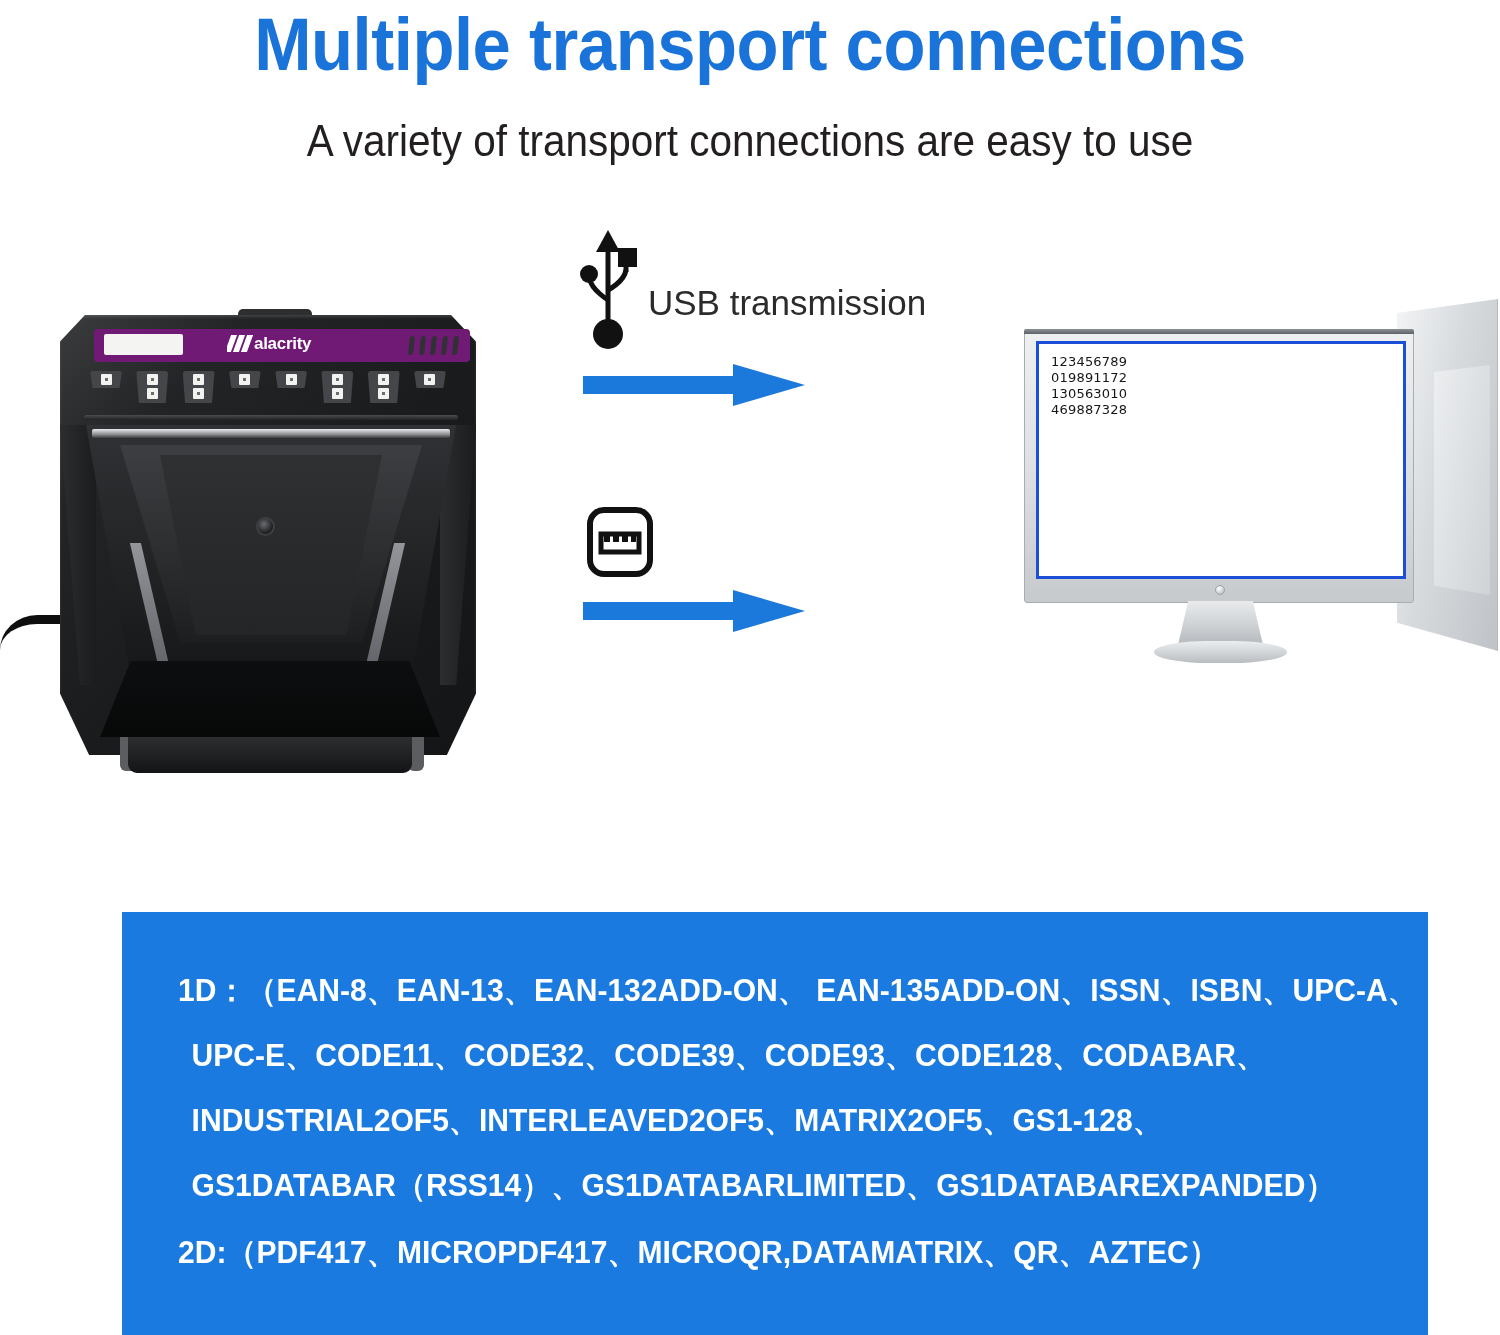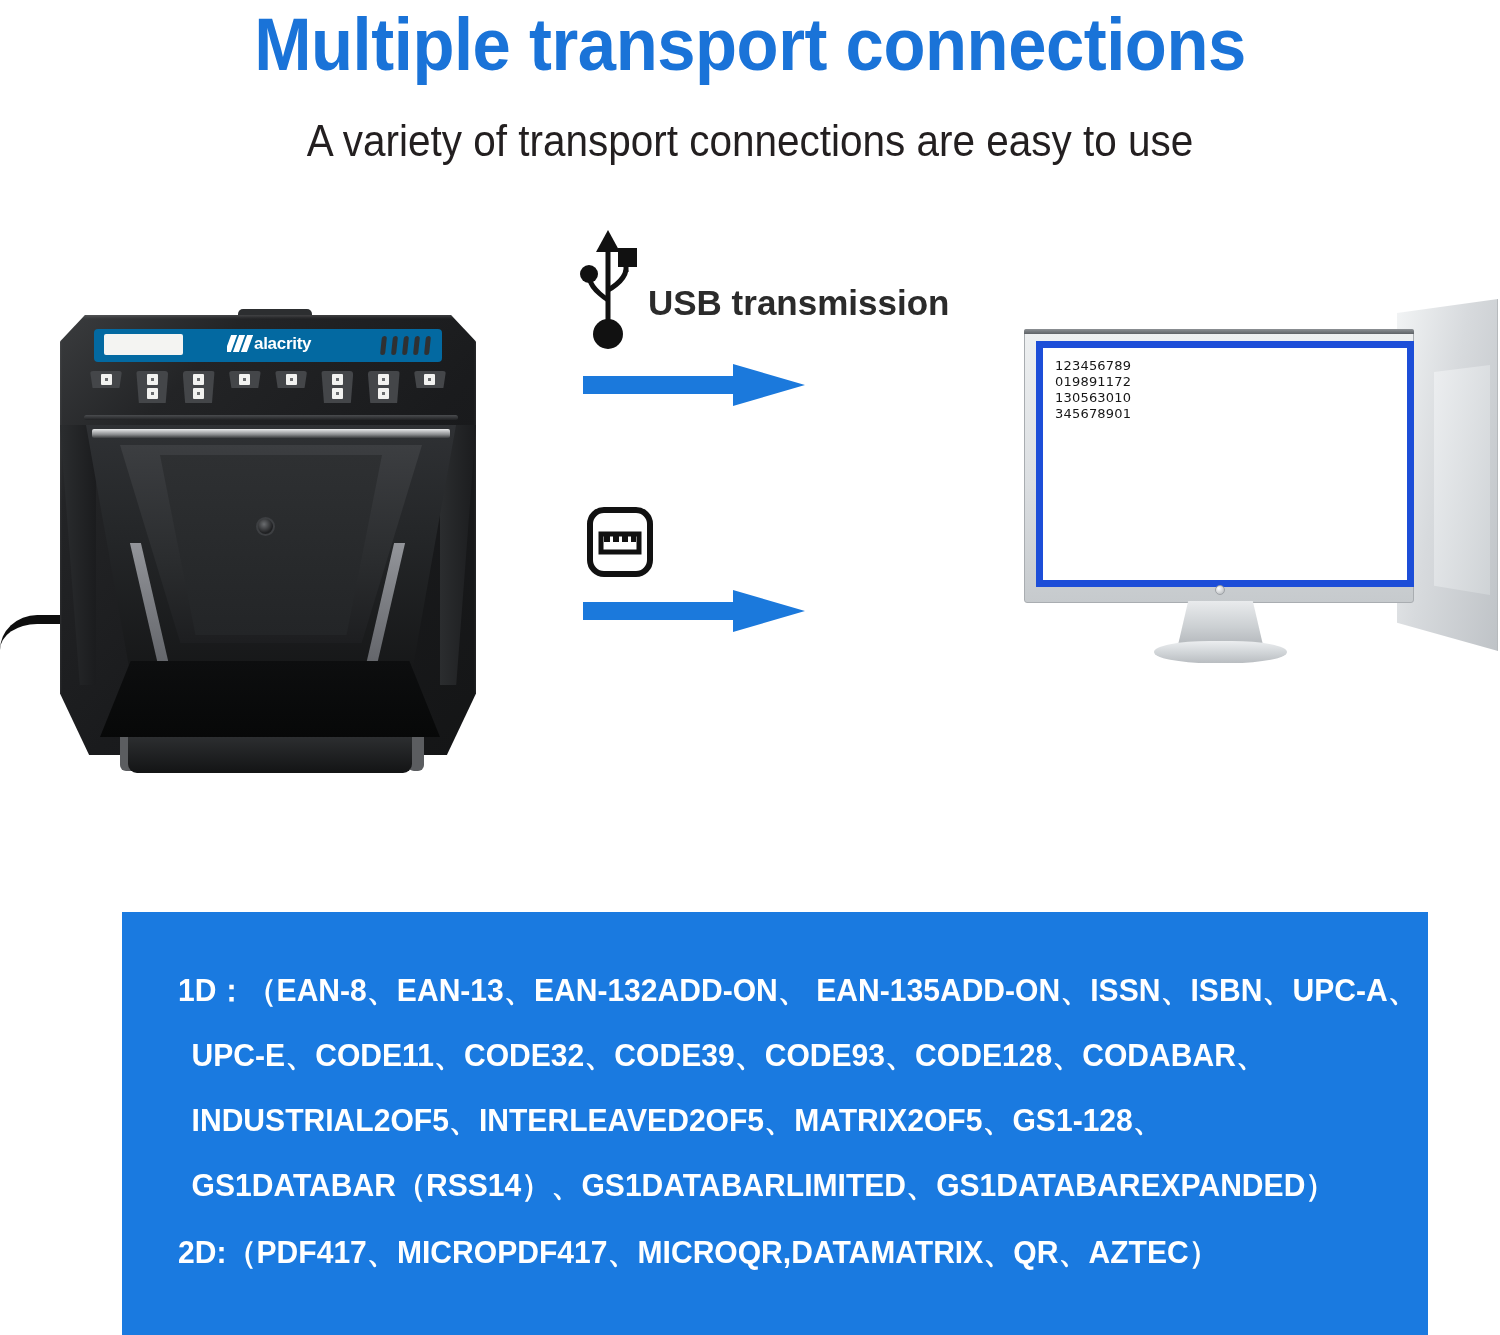--- a/index.html
+++ b/index.html
@@ -88,24 +88,25 @@
     height: 12px;
     background: #2c2e30;
     border-radius: 5px 5px 0 0;
   }
   .scanner-header {
     position: absolute;
     left: 46px;
     top: 24px;
     width: 348px;
     height: 33px;
-    background: #0369a1;
+    background: #701a75;
     border-radius: 4px;
     display: flex;
     align-items: center;
+    padding-left: 28px;
   }
   .label-strip {
     position: absolute;
     left: 10px;
     top: 5px;
     width: 79px;
     height: 21px;
     background: #f4f4f2;
     border-radius: 2px;
   }
@@ -310,21 +311,21 @@
     top: 506px;
     width: 68px;
     height: 72px;
   }
   .tlabel {
     position: absolute;
     font-family: "Liberation Sans Narrow", "Liberation Sans", sans-serif;
     font-size: 35px;
     line-height: 40px;
     color: #2b2b2b;
-    font-weight: bold;
+    font-weight: normal;
     white-space: nowrap;
   }
   .tlabel.usb { left: 648px; top: 283px; }
   .tlabel.serial { left: 654px; top: 526px; }
 
   .arrow {
     position: absolute;
     width: 222px;
     height: 46px;
   }
@@ -377,21 +378,21 @@
     background: linear-gradient(180deg, #8d9195, #5e6266);
     border-radius: 2px 2px 0 0;
   }
   .mon-screen {
     position: absolute;
     left: 34px;
     top: 36px;
     width: 364px;
     height: 232px;
     background: #ffffff;
-    border: 7px solid #1d4ed8;
+    border: 3px solid #1d4ed8;
   }
   .mon-text {
     position: absolute;
     left: 12px;
     top: 10px;
     font-family: "DejaVu Sans", sans-serif;
     font-size: 13px;
     line-height: 16px;
     color: #161616;
     letter-spacing: 0.2px;
@@ -567,21 +568,21 @@
   <div class="monitor">
     <div class="mon-back"></div>
     <div class="mon-back-notch"></div>
     <div class="mon-frame"></div>
     <div class="mon-topbar"></div>
     <div class="mon-screen">
       <div class="mon-text">
         <div>123456789</div>
         <div>019891172</div>
         <div>130563010</div>
-        <div>345678901</div>
+        <div>469887328</div>
       </div>
     </div>
     <div class="mon-led"></div>
     <div class="mon-neck"></div>
     <div class="mon-base"></div>
   </div>
 
   <div class="spec-panel">
     <div class="spec-lines">
       <div class="spec-line l1">1D：（EAN-8、EAN-13、EAN-132ADD-ON、 EAN-135ADD-ON、ISSN、ISBN、UPC-A、</div>

